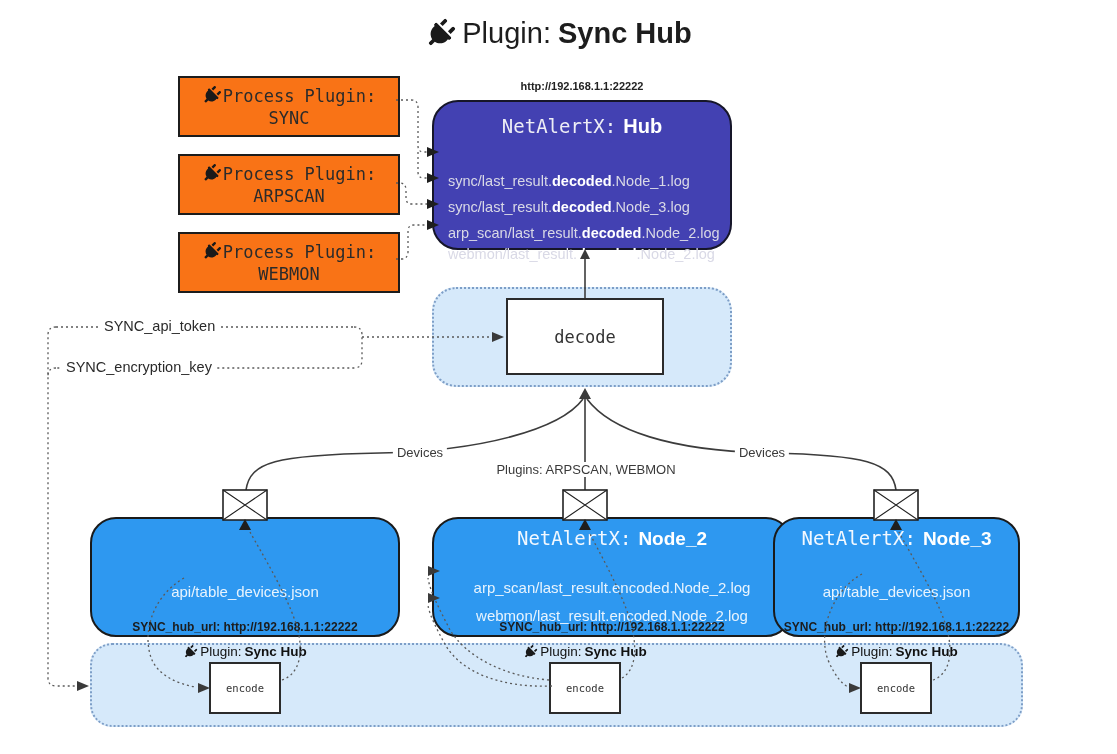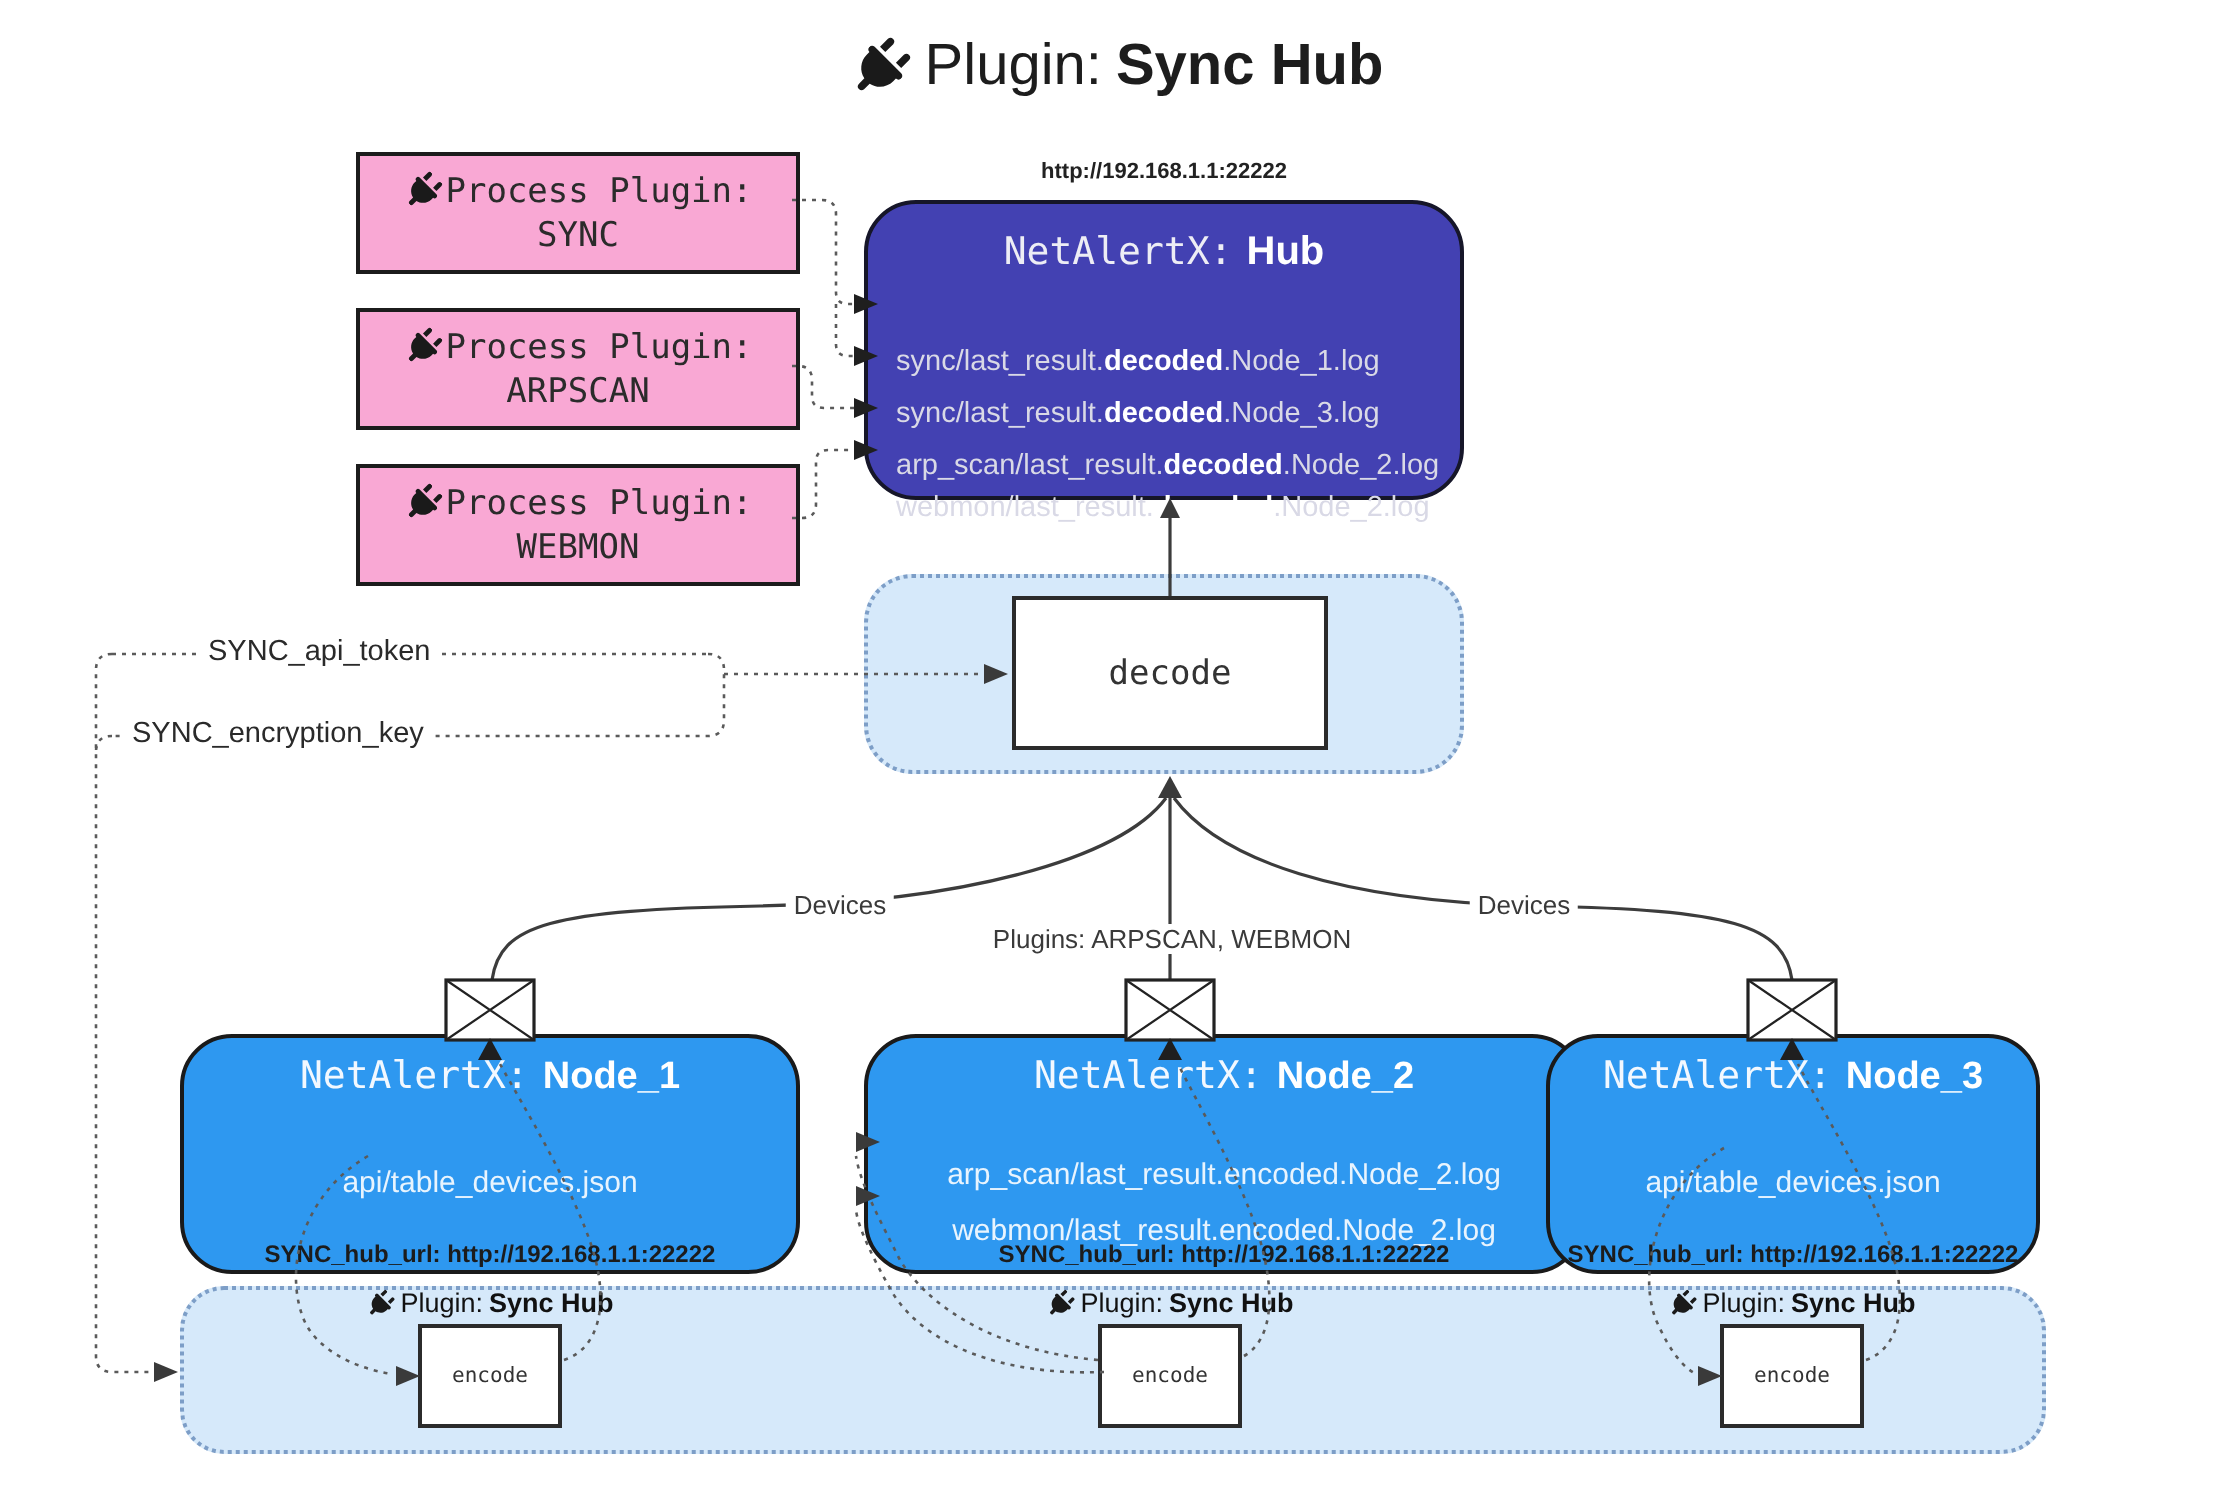--- a/index.html
+++ b/index.html
@@ -11,21 +11,21 @@
   .plug-md{width:19px;height:19px;}
   .plug-sm{width:14px;height:14px;}
 
   .title{position:absolute;top:17px;left:0;width:100%;display:flex;justify-content:center;
          align-items:center;gap:7px;font-size:29px;color:#1d1d1d;}
   .title b{font-weight:700;}
 
   .url-label{position:absolute;top:80px;left:432px;width:300px;text-align:center;
              font-size:11px;font-weight:700;color:#222;}
 
-  .pbox{position:absolute;left:178px;width:218px;height:57px;background:#f9a8d4;
+  .pbox{position:absolute;left:178px;width:218px;height:57px;background:#f97316;
         border:2px solid #1c1c1c;display:flex;flex-direction:column;align-items:center;
         justify-content:center;font-family:"DejaVu Sans Mono",monospace;font-size:17px;
         color:#2b2b2b;line-height:22px;}
   .pbox .row{display:flex;align-items:center;gap:2px;}
 
   .hub{position:absolute;left:432px;top:100px;width:300px;height:150px;background:#4341b2;
        border:2px solid #161629;border-radius:26px;box-sizing:border-box;}
   .hub-title{position:absolute;top:13px;width:100%;text-align:center;color:#ededf5;}
   .hub-title .mono{font-size:19px;}
   .hub-title b{font-size:20px;color:#fff;margin-left:7px;}
@@ -131,23 +131,20 @@
   </div>
 
   <div class="cfg-label" style="left:100px;top:318px">SYNC_api_token</div>
   <div class="cfg-label" style="left:62px;top:359px">SYNC_encryption_key</div>
 
   <div class="edge-label" style="left:420px;top:445px">Devices</div>
   <div class="edge-label" style="left:586px;top:462px">Plugins: ARPSCAN, WEBMON</div>
   <div class="edge-label" style="left:762px;top:445px">Devices</div>
 
   <div class="node" style="left:90px;width:310px">
-    <div class="node-title">
-      <span class="mono">NetAlertX:</span><b>Node_1</b>
-    </div>
     <div class="node-line" style="top:48px">api/table_devices.json</div>
     <div class="node-url">SYNC_hub_url: http://192.168.1.1:22222</div>
   </div>
   <div class="node" style="left:432px;width:360px">
     <div class="node-title">
       <span class="mono">NetAlertX:</span><b>Node_2</b>
     </div>
     <div class="node-line" style="top:44px">arp_scan/last_result.encoded.Node_2.log</div>
     <div class="node-line" style="top:72px">webmon/last_result.encoded.Node_2.log</div>
     <div class="node-url">SYNC_hub_url: http://192.168.1.1:22222</div>

